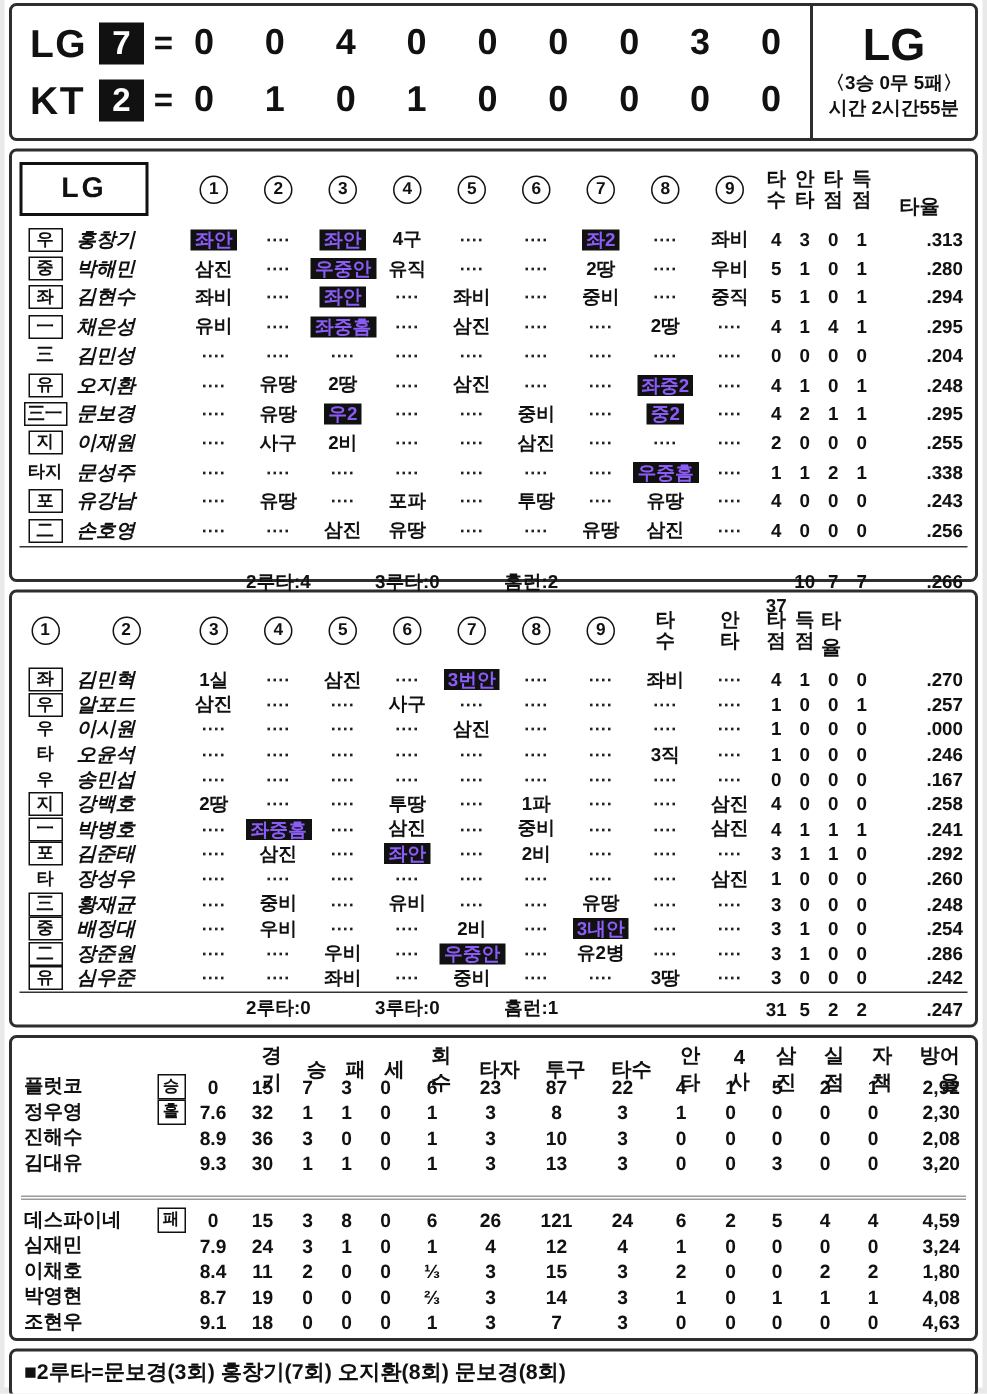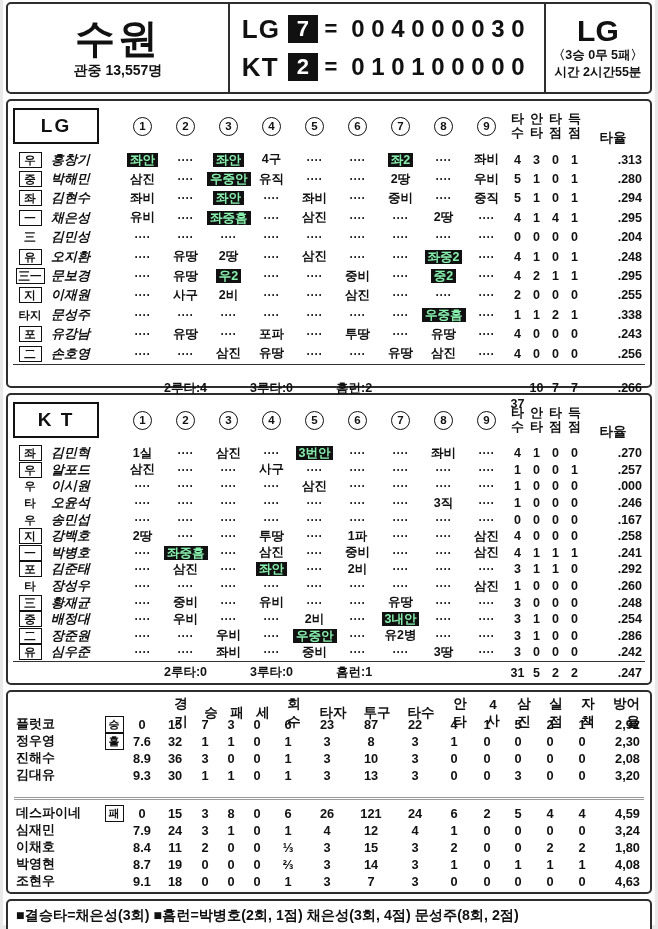--- a/index.html
+++ b/index.html
@@ -43,21 +43,21 @@
 
   .bat-row{font-size:12.5px;}
   .lg-rows .bat-row{height:19.4px;}
   .kt-rows .bat-row{height:16.6px;}
   .pos-cell{display:flex;justify-content:center;}
   .pos{min-width:17px;padding:0 2px;text-align:center;font-size:11.5px;line-height:14px;}
   .pos.boxed{border:1.5px solid #111;}
   .name{font-size:13px;padding-left:4px;white-space:nowrap;font-style:italic;}
   .ab{text-align:center;white-space:nowrap;}
   .dots{letter-spacing:0px;font-size:12px;color:#222;}
-  .hl{background:#111;color:#86efac;padding:0 3px;display:inline-block;line-height:14px;}
+  .hl{background:#111;color:#8b5cf6;padding:0 3px;display:inline-block;line-height:14px;}
   .st{text-align:center;font-size:12.5px;}
   .avg{text-align:right;padding-right:3px;font-size:12.5px;}
 
   .bat-summary{border-top:1.5px solid #333;height:21px;font-size:12.5px;margin-top:1px;}
   .sum-lab{}
   .sum-st{text-align:center;}
   .sum-avg{text-align:right;padding-right:3px;}
 
   
   .pitch{padding:3px 6px;}
@@ -81,24 +81,20 @@
   
   .notes{padding:4px 8px;font-size:14.2px;line-height:21px;}
   .notes div{white-space:nowrap;}
 </style>
 </head>
 <body>
 
 <div class="page">
 
   <div class="box score">
-    <div class="score-left">
-      <div class="stadium">수원</div>
-      <div class="attendance">관중 13,557명</div>
-    </div>
     <div class="score-mid" id="score-lines">
         <div class="score-row">
           <span class="score-team">LG</span>
           <span class="run-box">7</span>
           <span class="eq">=</span>
           <span class="digits">
             <span class="dig">0</span>
             <span class="dig">0</span>
             <span class="dig">4</span>
             <span class="dig">0</span>
@@ -410,21 +406,20 @@
         <div class="sum-st" style="grid-column: 12; margin-top: 32px;">37</div>
         <div class="sum-st" style="grid-column: 13;">10</div>
         <div class="sum-st" style="grid-column: 14;">7</div>
         <div class="sum-st" style="grid-column: 15;">7</div>
         <div class="sum-avg" style="grid-column: 16;">.266</div>
       </div>
   </div>
 
   <div class="box bat">
     <div class="bat-grid bat-header" id="kt-header">
-        <div class="team-box">K T</div>
         <div class="circ-wrap">
           <span class="circ">1</span>
         </div>
         <div class="circ-wrap">
           <span class="circ">2</span>
         </div>
         <div class="circ-wrap">
           <span class="circ">3</span>
         </div>
         <div class="circ-wrap">
@@ -934,17 +929,16 @@
             <div class="pv">0</div>
             <div class="pv">0</div>
             <div class="pv">0</div>
             <div class="era">4,63</div>
           </div>
         </div>
       </div>
   </div>
 
   <div class="box notes">
-    <div>■결승타=채은성(3회) ■홈런=박병호(2회, 1점) 채은성(3회, 4점) 문성주(8회, 2점)</div>
     <div>■2루타=문보경(3회) 홍창기(7회) 오지환(8회) 문보경(8회)</div>
   </div>
 
 </div>
 
 </body></html>

